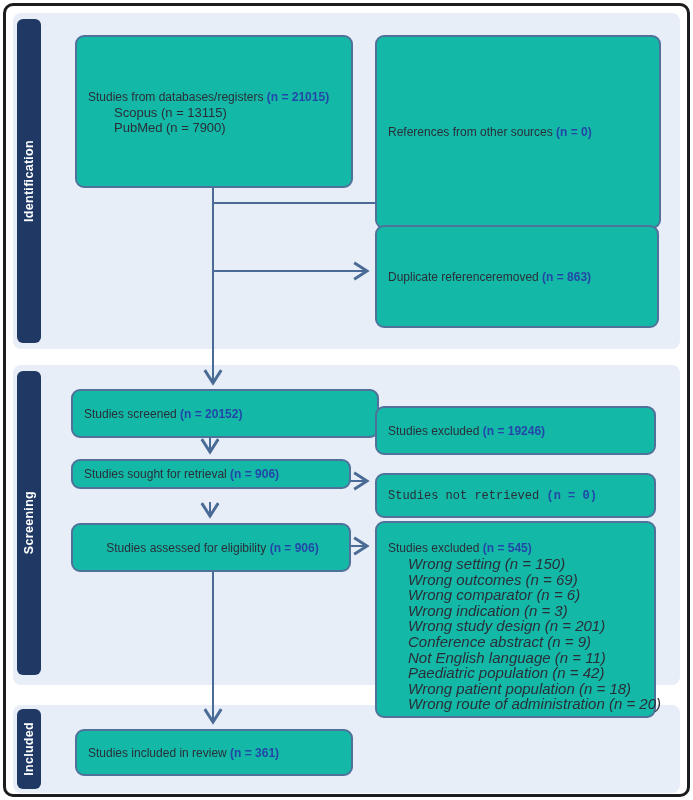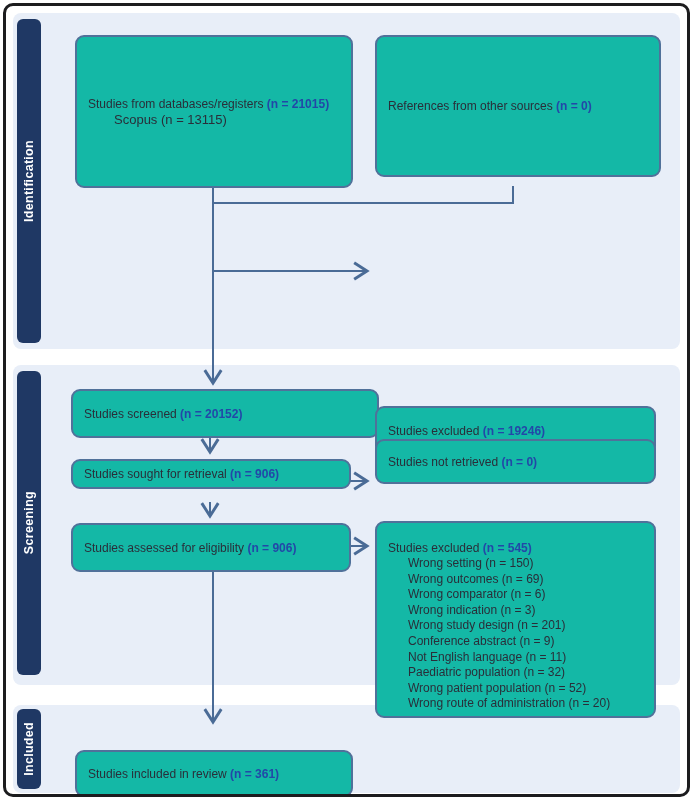--- a/index.html
+++ b/index.html
@@ -26,32 +26,32 @@
     color:#ffffff;font-weight:bold;font-size:12.5px;letter-spacing:0.3px;white-space:nowrap;
   }
   .fbox{
     position:absolute;background:#14b8a6;border:2px solid #50719a;border-radius:9px;
     box-sizing:border-box;display:flex;flex-direction:column;justify-content:center;
     padding:4px 8px 4px 11px;color:#2a2e39;font-size:12px;line-height:16px;
   }
   .fbox .main{white-space:nowrap;}
   .count{color:#2347a8;font-weight:bold;}
   .subline{padding-left:26px;font-size:13px;line-height:15px;white-space:nowrap;}
-  .reason{padding-left:20px;font-size:12px;line-height:15.6px;white-space:nowrap;}
+  .reason{padding-left:20px;font-size:15px;line-height:15.6px;white-space:nowrap;font-style:italic;}
   
   .box-databases{left:69px;top:29px;width:278px;height:153px;}
-  .box-other{left:369px;top:29px;width:286px;height:142px;}
+  .box-other{left:369px;top:29px;width:286px;height:194px;}
   .box-duplicates{left:369px;top:219px;width:284px;height:103px;}
   .box-screened{left:65px;top:383px;width:308px;height:49px;}
   .box-excluded-screening{left:369px;top:383px;width:281px;height:49px;margin-top:17px;}
   .box-sought{left:65px;top:453px;width:280px;height:30px;justify-content:center;}
-  .box-not-retrieved{left:369px;top:433px;width:281px;height:45px;}
-  .box-assessed{left:65px;top:517px;width:280px;height:49px;}
+  .box-not-retrieved{left:369px;top:467px;width:281px;height:45px;font-family:Liberation Mono, monospace;}
+  .box-assessed{left:65px;top:517px;width:280px;height:49px;text-align:center;}
   .box-excluded-eligibility{left:369px;top:515px;width:281px;height:197px;justify-content:flex-end;padding-top:7px;}
-  .box-included{left:69px;top:723px;width:278px;height:47px;margin-top:21px;}
+  .box-included{left:69px;top:723px;width:278px;height:47px;}
   #connectors{position:absolute;left:0;top:0;pointer-events:none;}
 </style>
 </head>
 <body>
 
 <div id="frame">
 
   <div class="band band-identification"></div>
   <div class="band band-screening"></div>
   <div class="band band-included"></div>
@@ -84,29 +84,36 @@
       <path d="M207,564 V716" marker-end="url(#arrow)"></path>
     </g>
   </svg>
 
   <div class="fbox box-databases">
     <div class="main">
       <span>Studies from databases/registers</span>
       <span class="count">(n = 21015)</span>
     </div>
     <div class="subline">Scopus (n = 13115)</div>
+    <div class="subline">PubMed (n = 7900)</div>
   </div>
 
   <div class="fbox box-other">
     <div class="main">
       <span>References from other sources</span>
       <span class="count">(n = 0)</span>
     </div>
   </div>
 
+  <div class="fbox box-duplicates">
+    <div class="main">
+      <span>Duplicate referenceremoved</span>
+      <span class="count">(n = 863)</span>
+    </div>
+  </div>
 
   <div class="fbox box-screened">
     <div class="main">
       <span>Studies screened</span>
       <span class="count">(n = 20152)</span>
     </div>
   </div>
 
   <div class="fbox box-excluded-screening">
     <div class="main">
@@ -141,22 +148,22 @@
       <span>Studies excluded</span>
       <span class="count">(n = 545)</span>
     </div>
     <div class="reason">Wrong setting (n = 150)</div>
     <div class="reason">Wrong outcomes (n = 69)</div>
     <div class="reason">Wrong comparator (n = 6)</div>
     <div class="reason">Wrong indication (n = 3)</div>
     <div class="reason">Wrong study design (n = 201)</div>
     <div class="reason">Conference abstract (n = 9)</div>
     <div class="reason">Not English language (n = 11)</div>
-    <div class="reason">Paediatric population (n = 32)</div>
-    <div class="reason">Wrong patient population (n = 52)</div>
+    <div class="reason">Paediatric population (n = 42)</div>
+    <div class="reason">Wrong patient population (n = 18)</div>
     <div class="reason">Wrong route of administration (n = 20)</div>
   </div>
 
   <div class="fbox box-included">
     <div class="main">
       <span>Studies included in review</span>
       <span class="count">(n = 361)</span>
     </div>
   </div>
 

